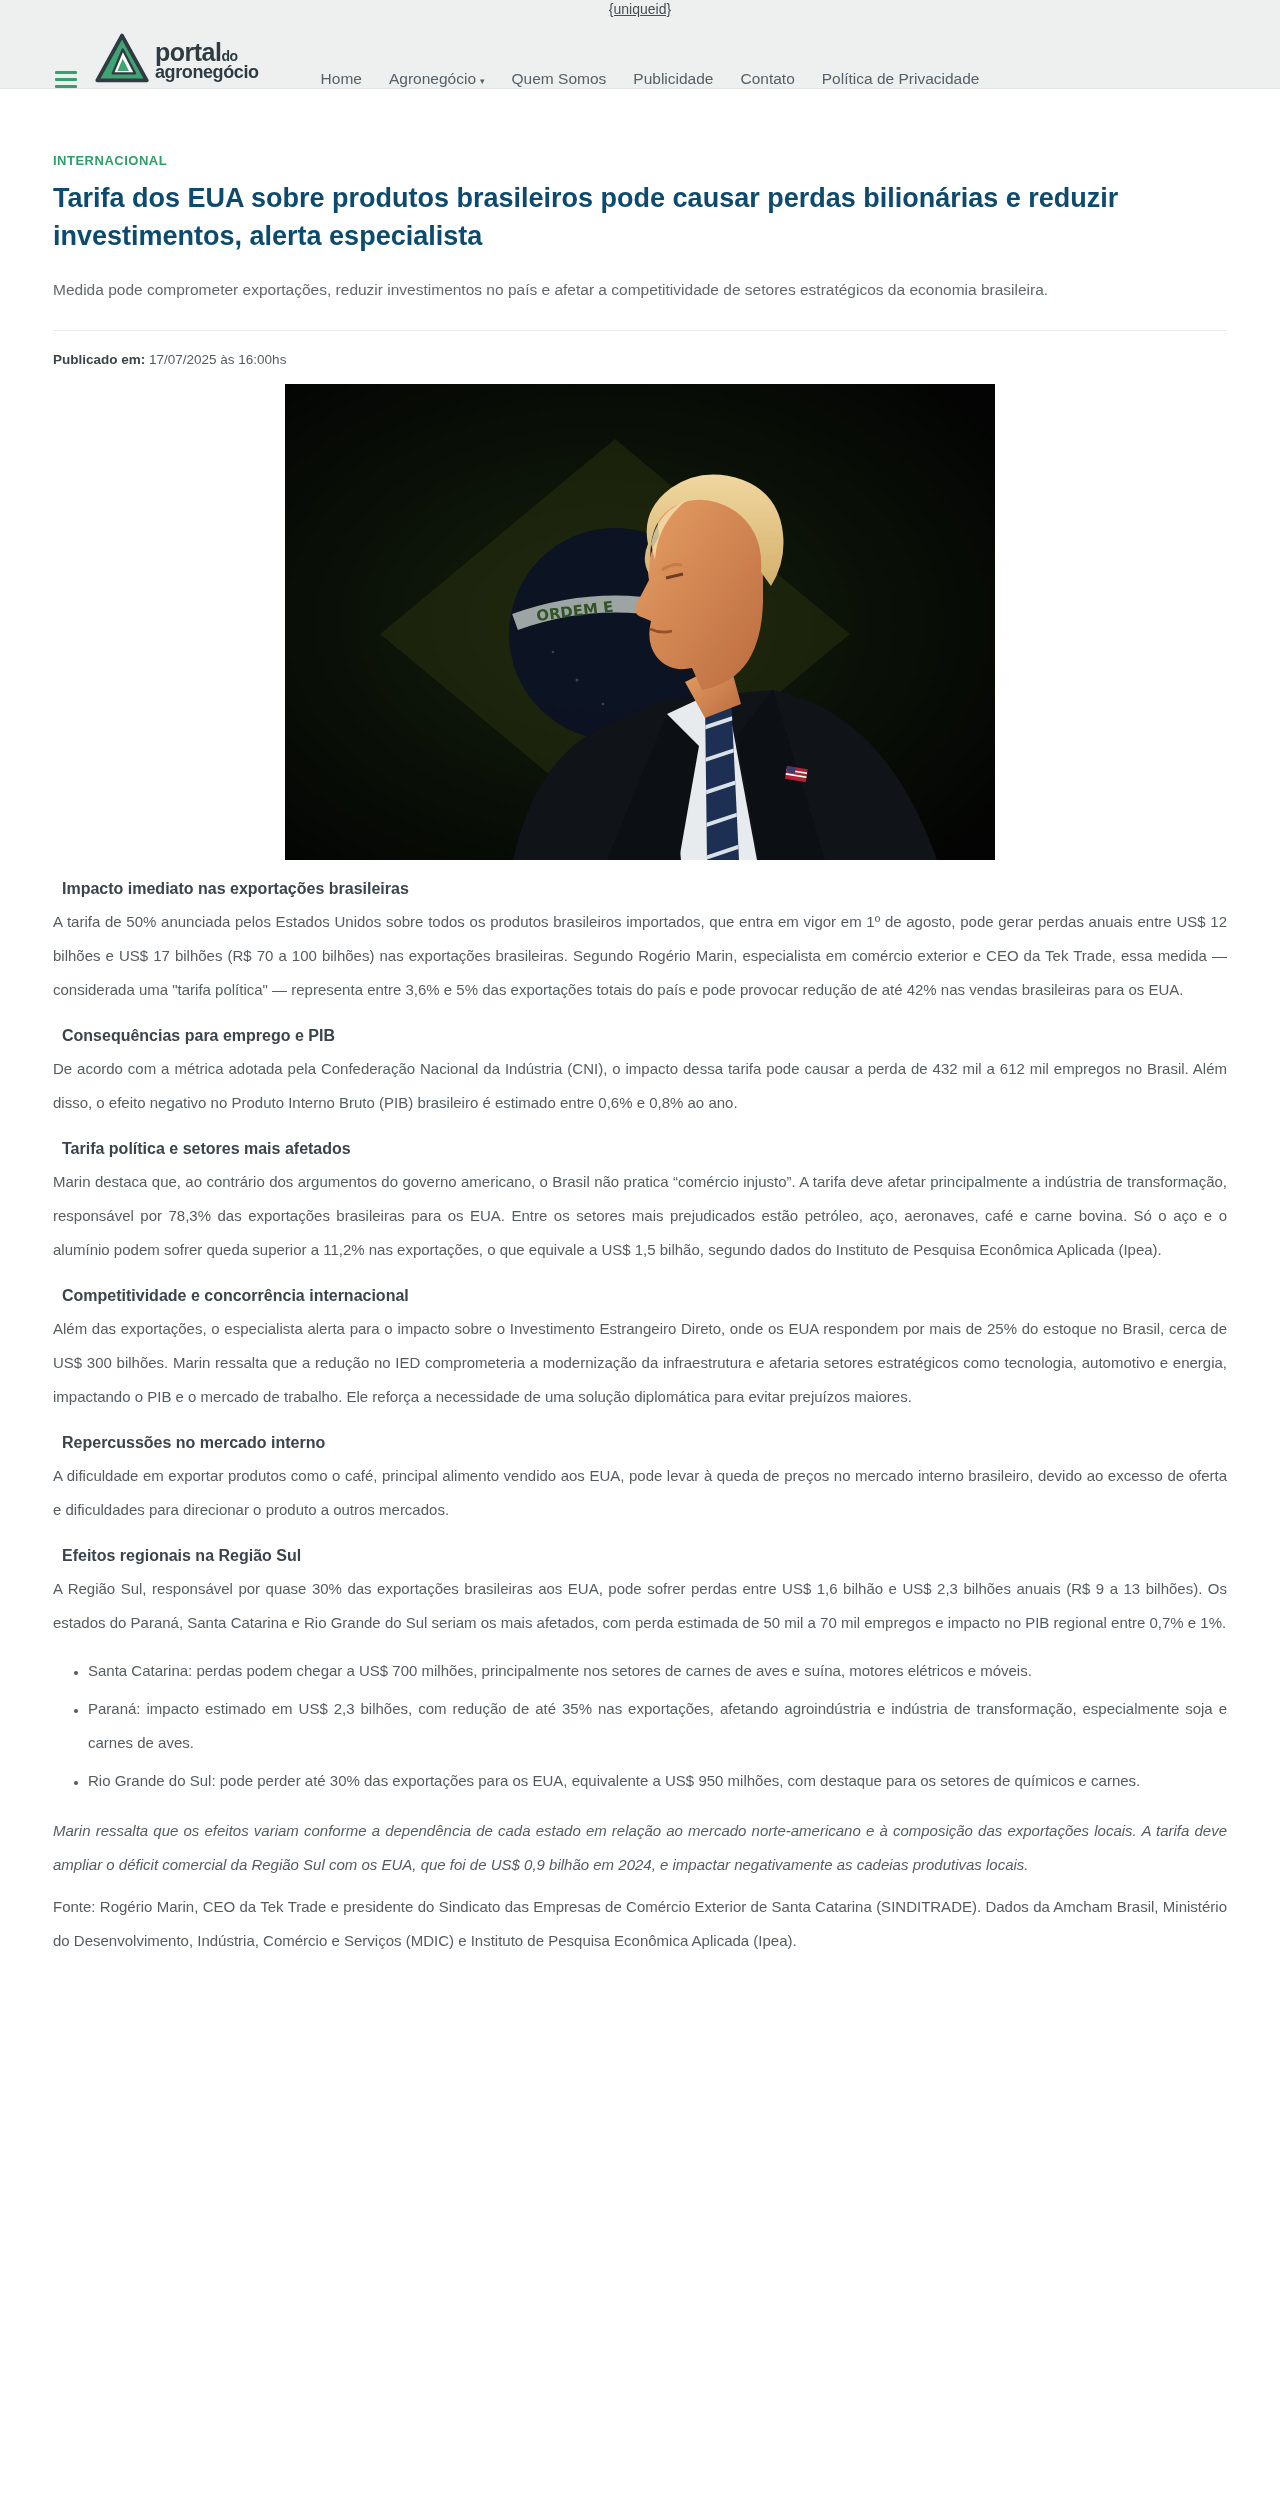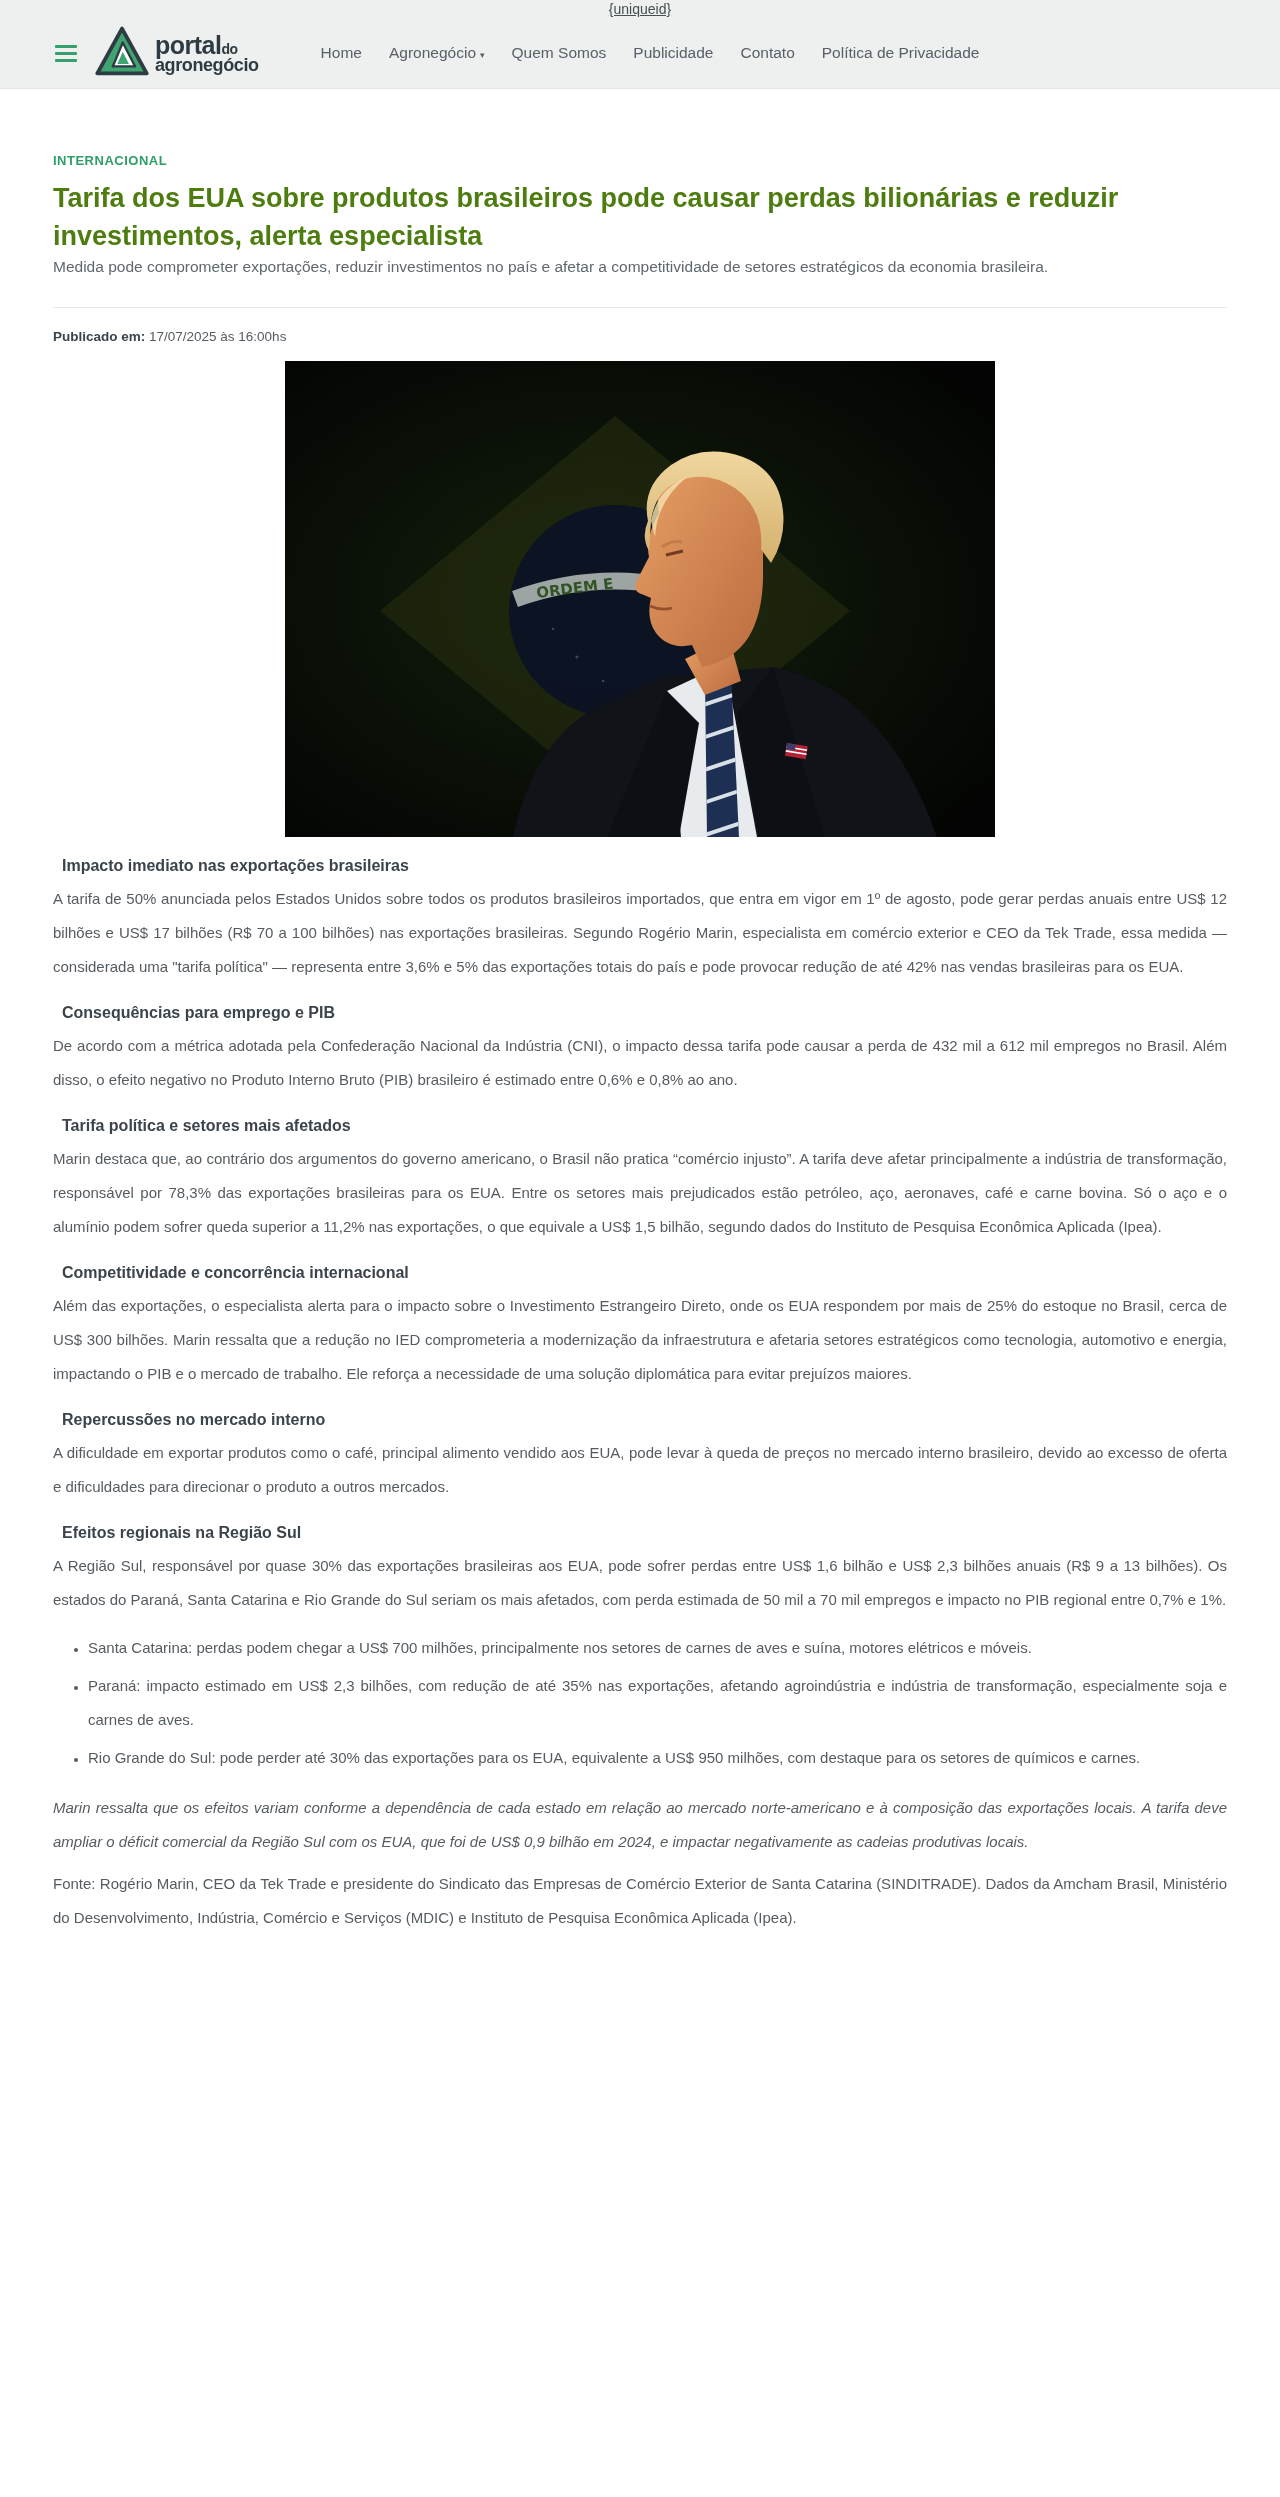--- a/index.html
+++ b/index.html
@@ -31,21 +31,21 @@
   }
   .uniqueid-link {
     font-size: 14px;
     color: #474f55;
     text-decoration: underline;
     cursor: pointer;
   }
   .header-row {
     height: 70px;
     display: flex;
-    align-items: center;
+    align-items: flex-end;
     padding: 0 55px;
   }
   .hamburger {
     width: 24px;
     display: flex;
     flex-direction: column;
     gap: 4px;
     cursor: pointer;
     margin-right: 16px;
   }
@@ -90,21 +90,22 @@
     letter-spacing: 0.5px;
     color: #2f9e68;
     margin-bottom: 11px;
     text-decoration: none;
     cursor: pointer;
   }
   h1.title {
     font-size: 27px;
     line-height: 38px;
     font-weight: 700;
-    color: #4d7c0f;
+    color: #0c4a6e;
+    margin-bottom: 23px;
   }
   .subtitle {
     font-size: 15.5px;
     line-height: 23px;
     color: #5f686f;
     margin-bottom: 29px;
     max-width: 1000px;
   }
   hr.rule {
     border: none;

